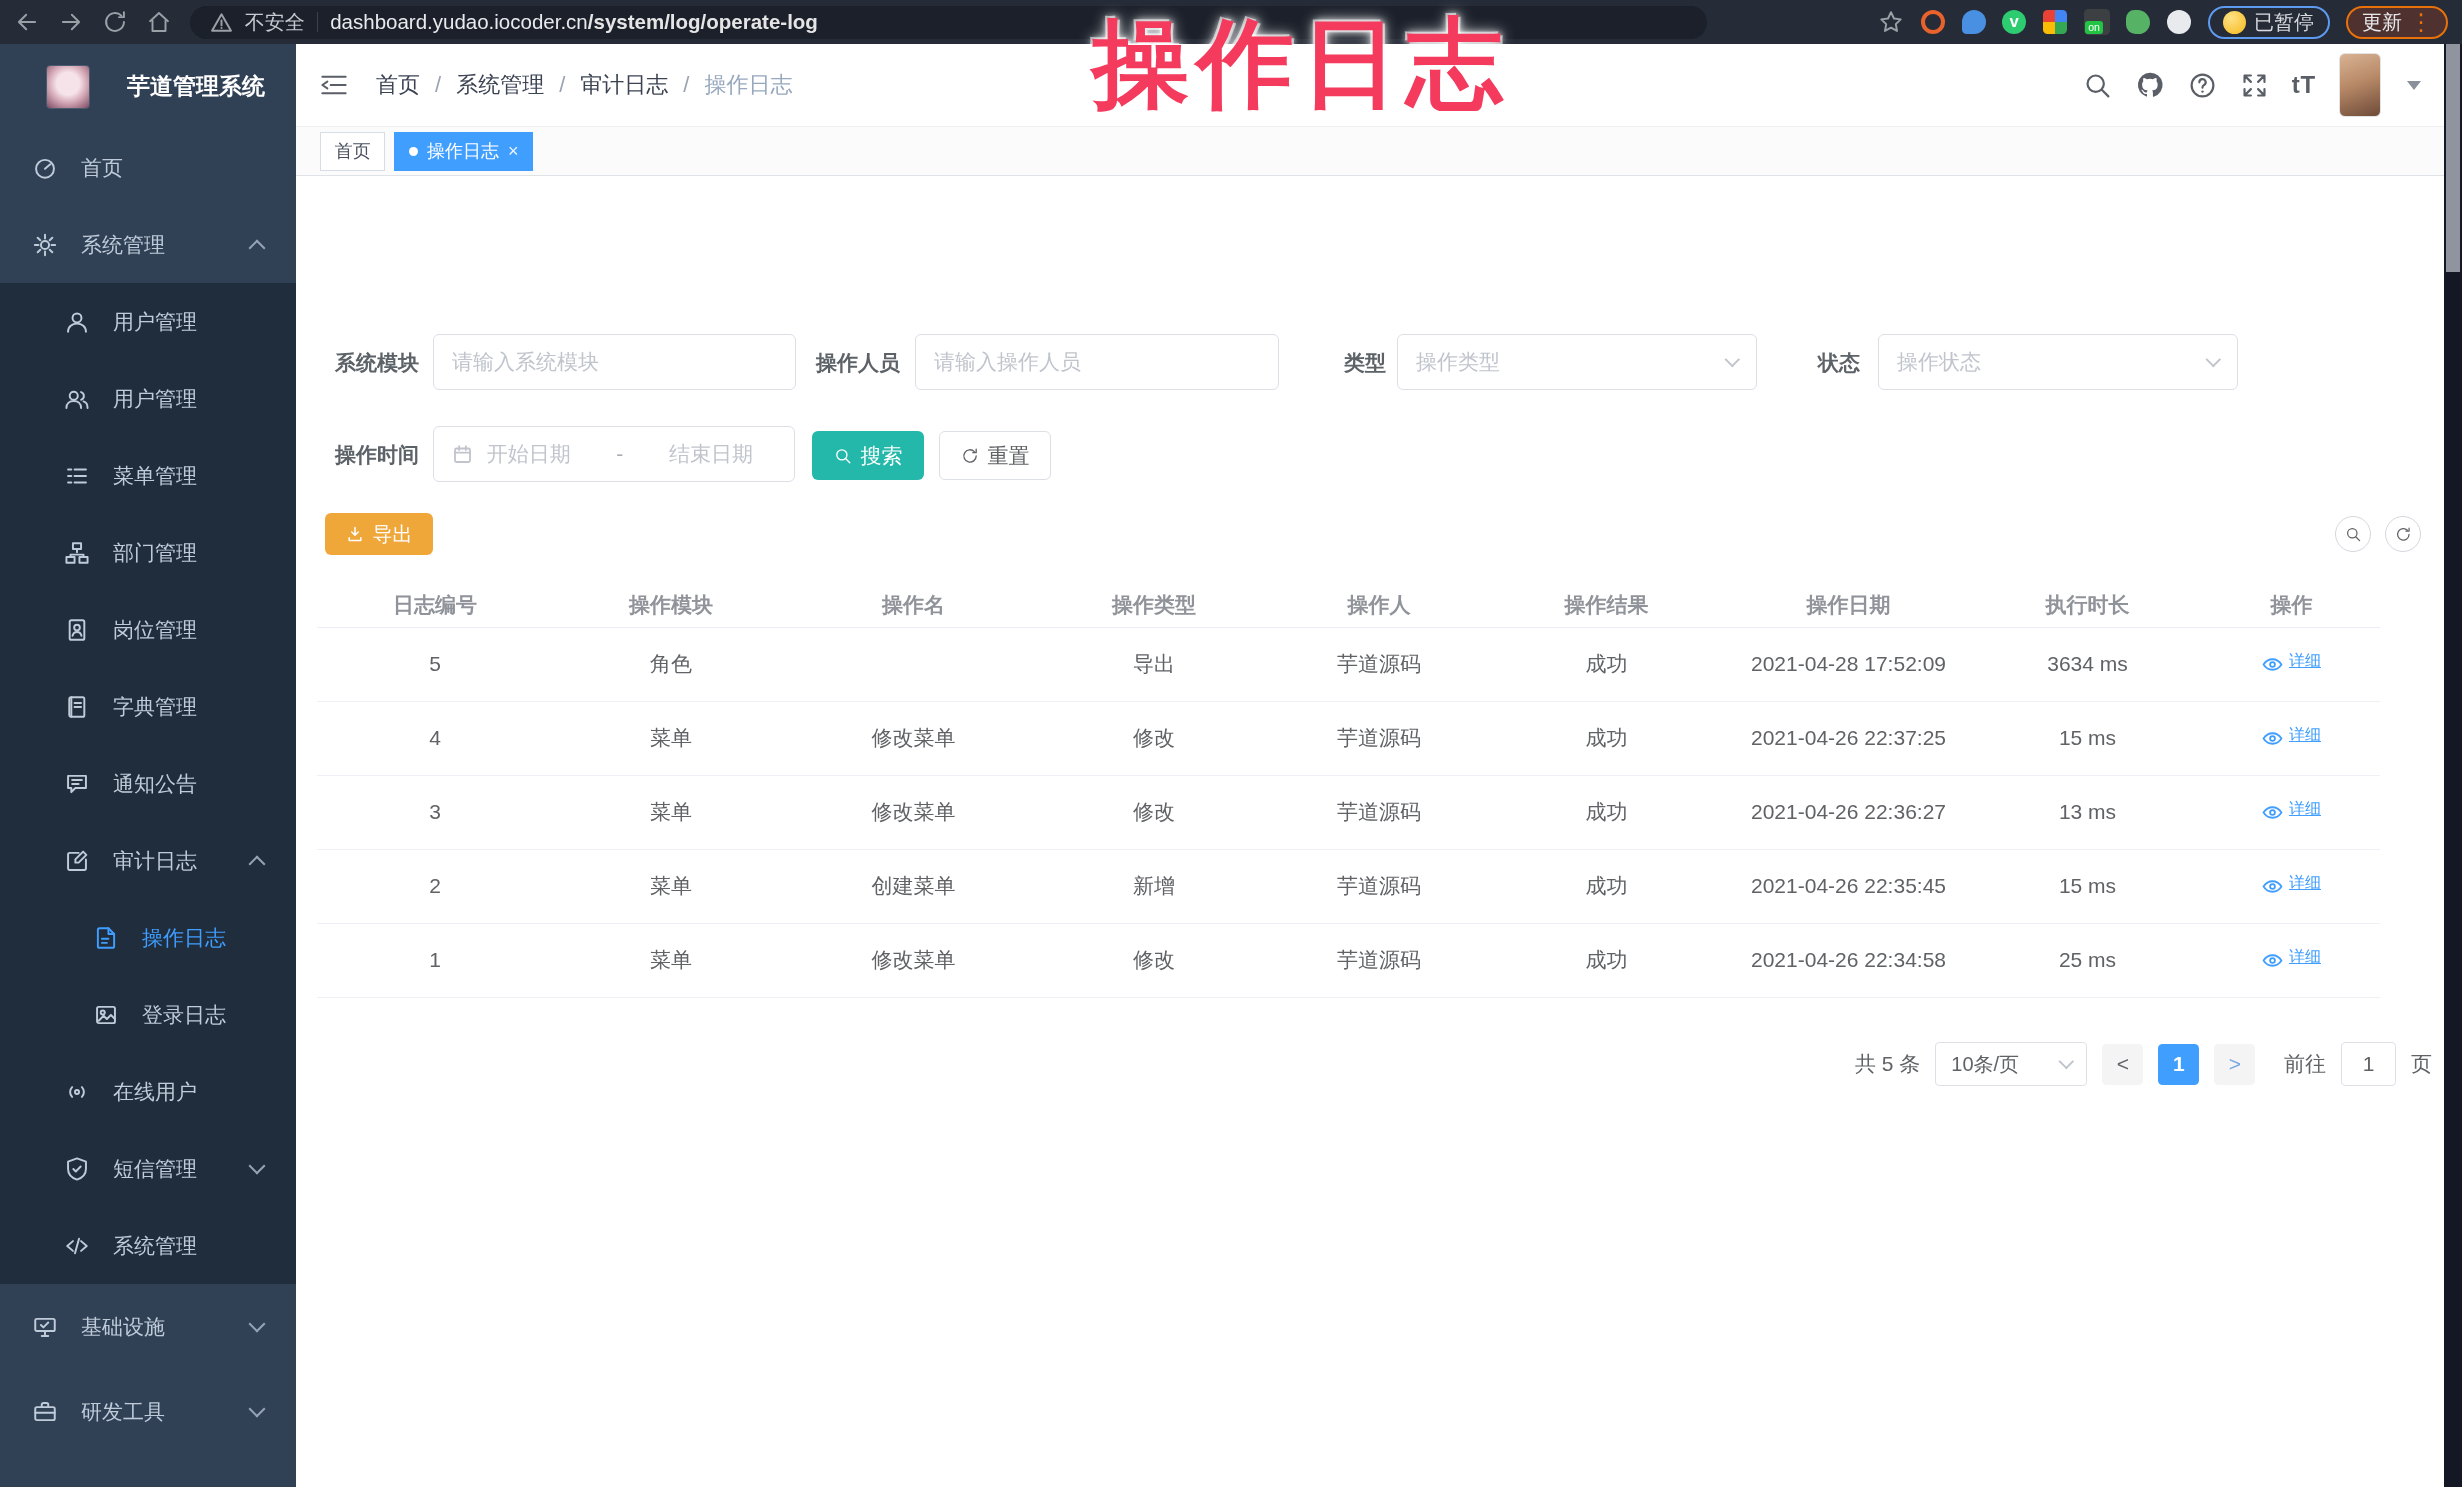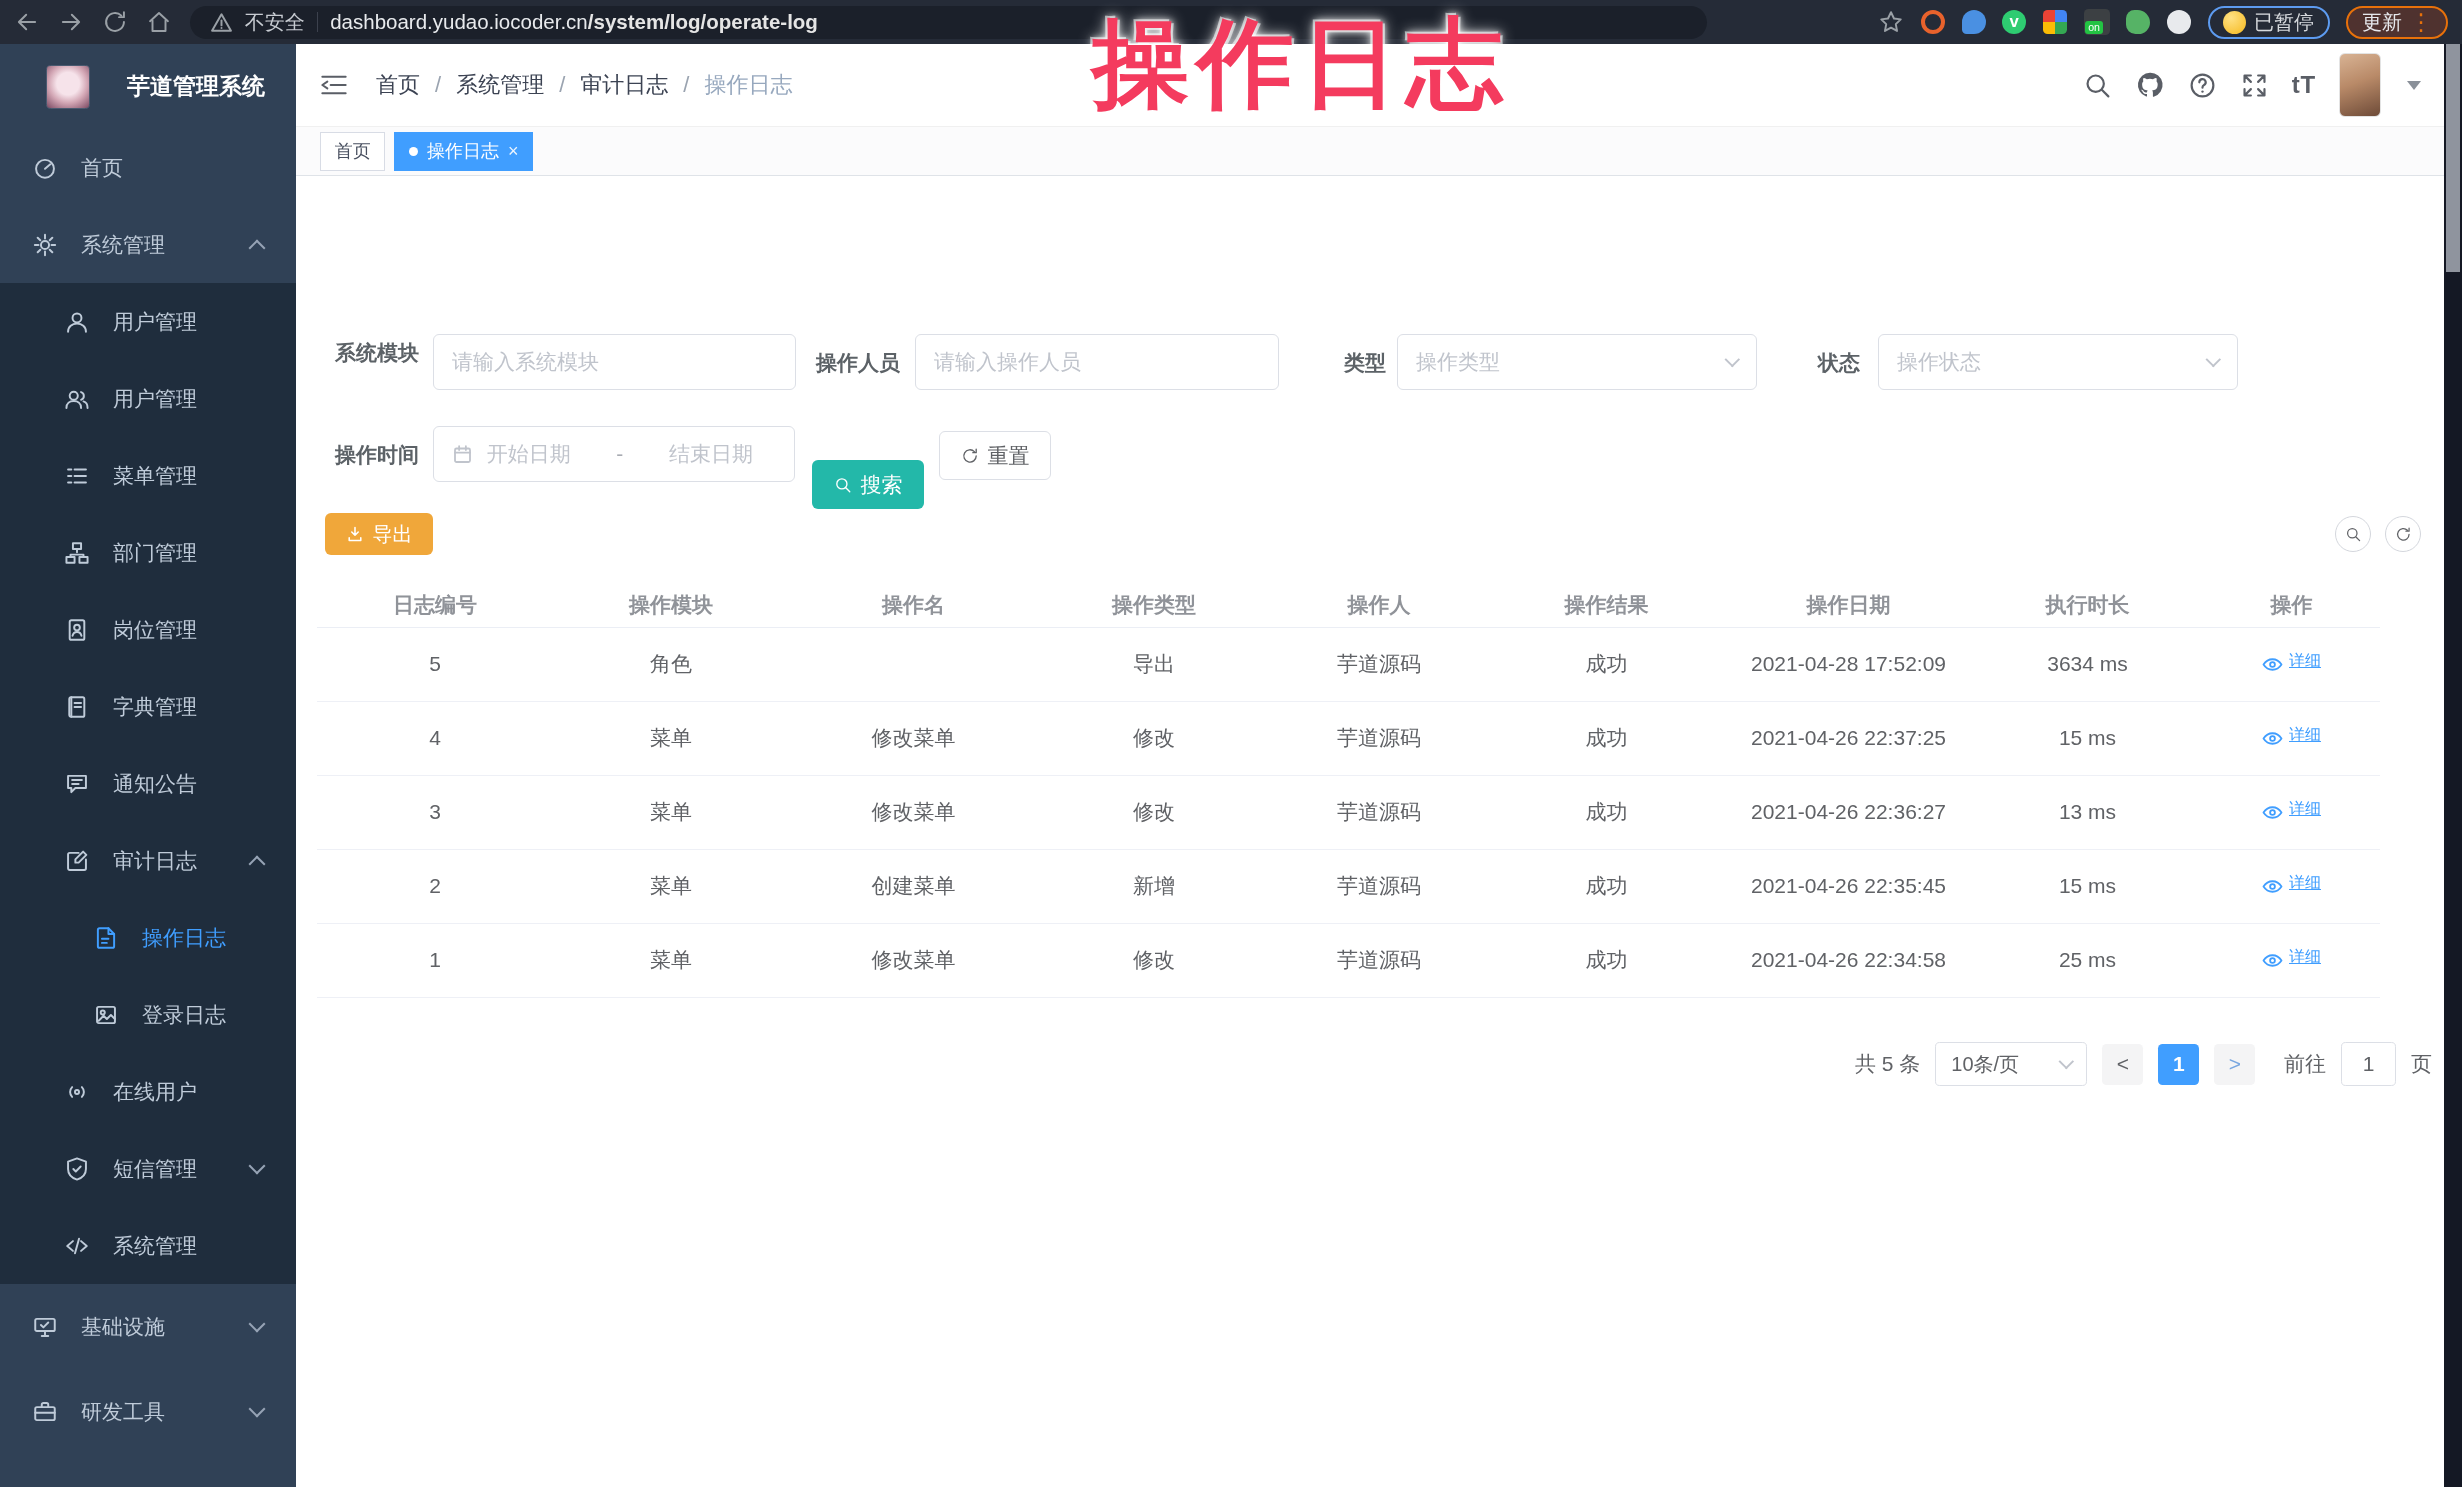--- a/index.html
+++ b/index.html
@@ -352,21 +352,21 @@
       </span>
     <span class="tag active">
       <span class="tag-dot"></span>
       <span>操作日志</span>
       <span class="tag-close">×</span>
     </span>
   </div>
 
   <div class="content">
 
-    <div class="f-label" style="left:0; top:148px; width:123px;padding-left:20px;">系统模块</div>
+    <div class="f-label" style="left:0; top:158px; width:123px;padding-left:20px;">系统模块</div>
     <input class="box" style="left: 137px; top: 158px; width: 363px;" placeholder="请输入系统模块">
     <div class="f-label" style="left:478px; top:158px; width:126px;">操作人员</div>
     <input class="box" style="left: 619px; top: 158px; width: 364px;" placeholder="请输入操作人员">
     <div class="f-label" style="left:1017px; top:158px; width:73px;">类型</div>
     <div class="box select-box" style="left:1101px; top:158px; width:360px;">
       <span>操作类型</span>
       <span class="sel-chev"></span>
     </div>
     <div class="f-label" style="left:1491px; top:158px; width:73px;">状态</div>
     <div class="box select-box" style="left:1582px; top:158px; width:360px;">
@@ -377,21 +377,21 @@
     <div class="f-label" style="left:0; top:250px; width:123px;">操作时间</div>
     <div class="box date-box" style="left:137px; top:250px; width:362px;">
       <svg class="ic" width="21" height="21" viewBox="0 0 28 28" style="color:#c0c4cc">
           <rect x="4" y="6" width="20" height="18" rx="2"></rect>
           <path d="M4 11.5h20M9.5 3v5M18.5 3v5"></path>
         </svg>
       <span>开始日期</span>
       <span class="date-sep">-</span>
       <span style="margin-right:23px">结束日期</span>
     </div>
-    <button class="btn btn-search" style="left:516px; top:255px; width:112px;margin-top:29px;">
+    <button class="btn btn-search" style="left:516px; top:255px; width:112px;">
       <svg class="ic" width="18" height="18" viewBox="0 0 32 32">
           <circle cx="14" cy="14" r="9"></circle>
           <path d="m21 21 7 7"></path>
         </svg>
       <span>搜索</span>
     </button>
     <button class="btn btn-reset" style="left:643px; top:255px; width:112px;">
       <svg class="ic" width="18" height="18" viewBox="0 0 32 32">
           <path d="M27 16a11 11 0 1 1-3.2-7.8"></path>
           <path d="M27 4v6h-6"></path>

